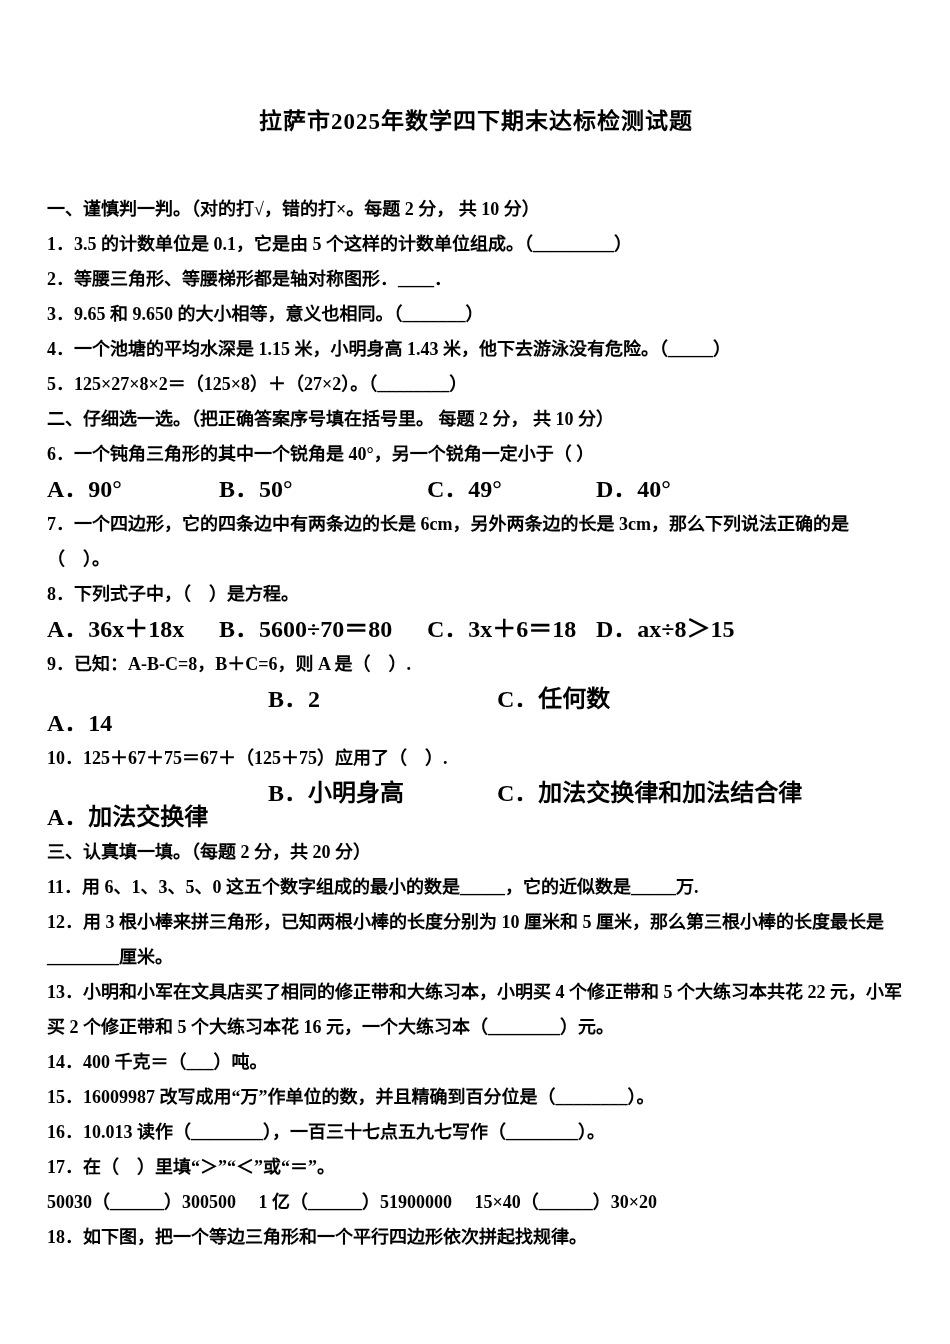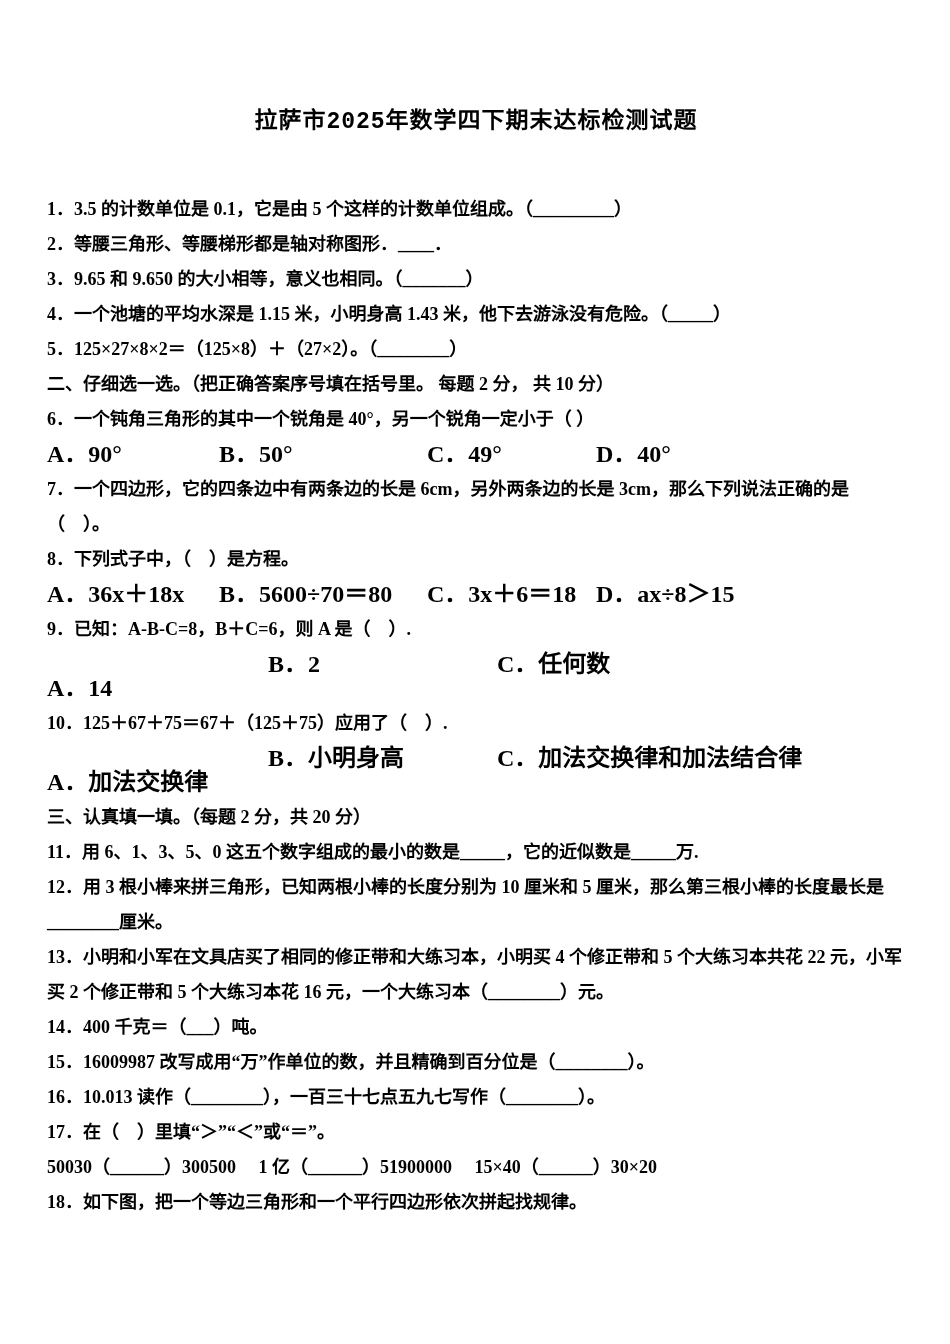--- a/index.html
+++ b/index.html
@@ -14,21 +14,21 @@
     height: 1344px;
     box-sizing: border-box;
     background: #ffffff;
     color: #000000;
     padding: 104px 45px 40px 47px;
     overflow: hidden;
     font-family: "Liberation Serif", "DejaVu Serif", serif;
     font-weight: bold;
   }
   .title {
-    font-family: Liberation Mono, monospace;
+    font-family: Liberation Serif, serif;
     font-weight: bold;
     font-size: 23px;
     line-height: 36px;
     text-align: center;
     margin: 0 0 52px 0;
     letter-spacing: 1px;
   }
   .line {
     margin: 0;
     font-size: 18px;
@@ -50,20 +50,21 @@
   .opts3 .c1 { width: 221px; margin-top: 24px; }
   .opts3 .c2 { width: 229px; }
 </style>
 </head>
 <body>
 
 <div class="page">
 
   <h1 class="title">拉萨市2025年数学四下期末达标检测试题</h1>
 
+  <p class="line">一、谨慎判一判。（对的打√，错的打×。每题 2 分， 共 10 分）</p>
   <p class="line">1．3.5 的计数单位是 0.1，它是由 5 个这样的计数单位组成。（_________）</p>
   <p class="line">2．等腰三角形、等腰梯形都是轴对称图形．____．</p>
   <p class="line">3．9.65 和 9.650 的大小相等，意义也相同。（_______）</p>
   <p class="line">4．一个池塘的平均水深是 1.15 米，小明身高 1.43 米，他下去游泳没有危险。（_____）</p>
   <p class="line">5．125×27×8×2＝（125×8）＋（27×2）。（________）</p>
 
   <p class="line">二、仔细选一选。（把正确答案序号填在括号里。 每题 2 分， 共 10 分）</p>
 
   <p class="line">6．一个钝角三角形的其中一个锐角是 40°，另一个锐角一定小于（ ）</p>
   <div class="opts opts4">

